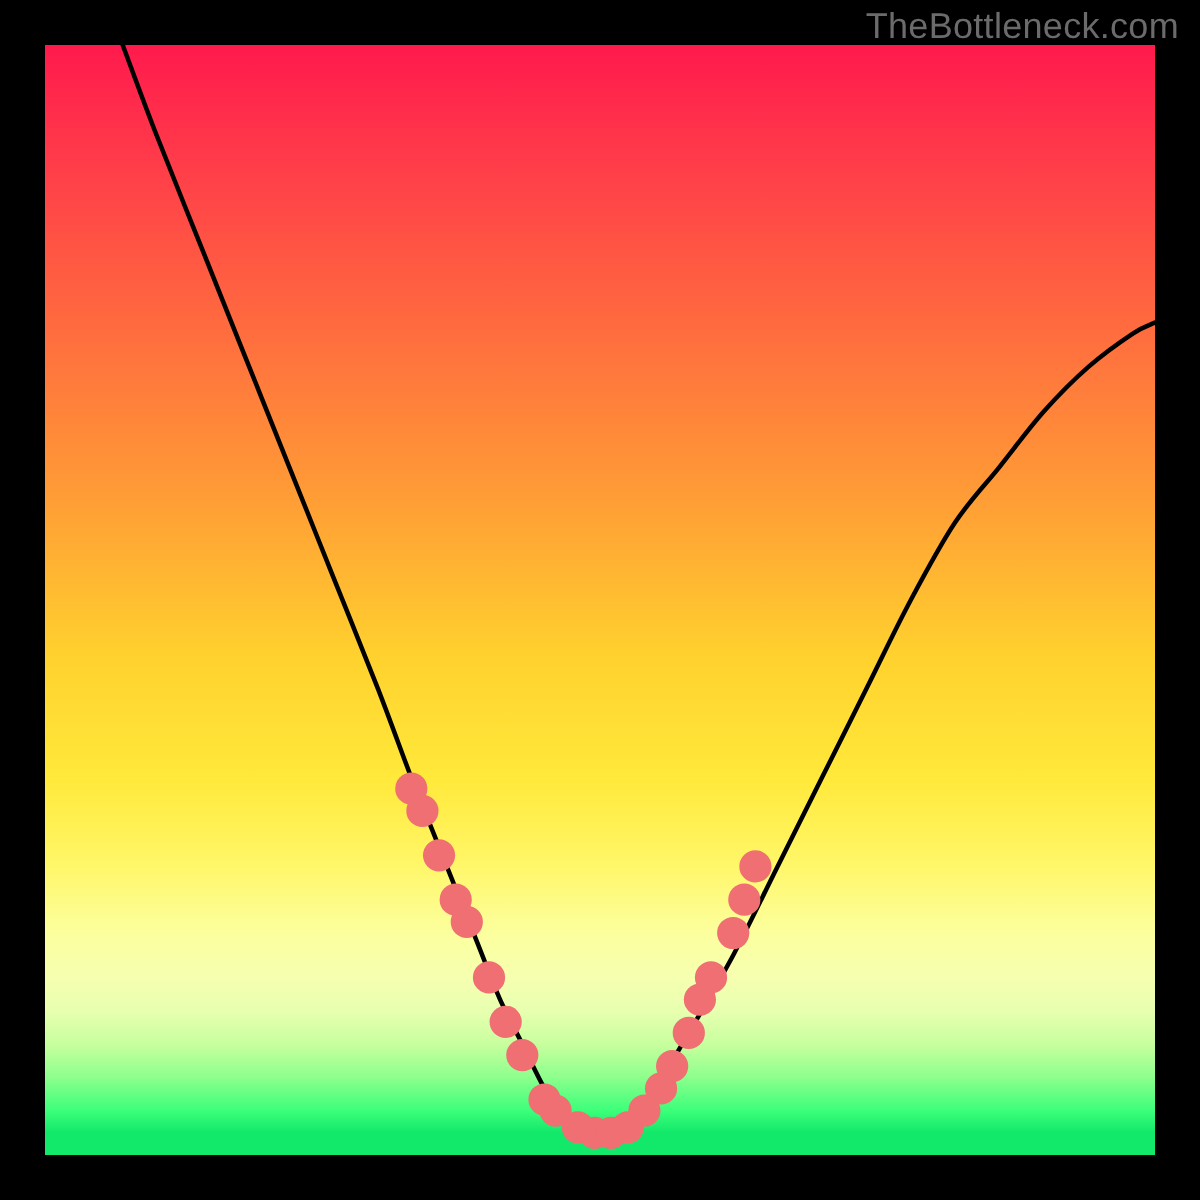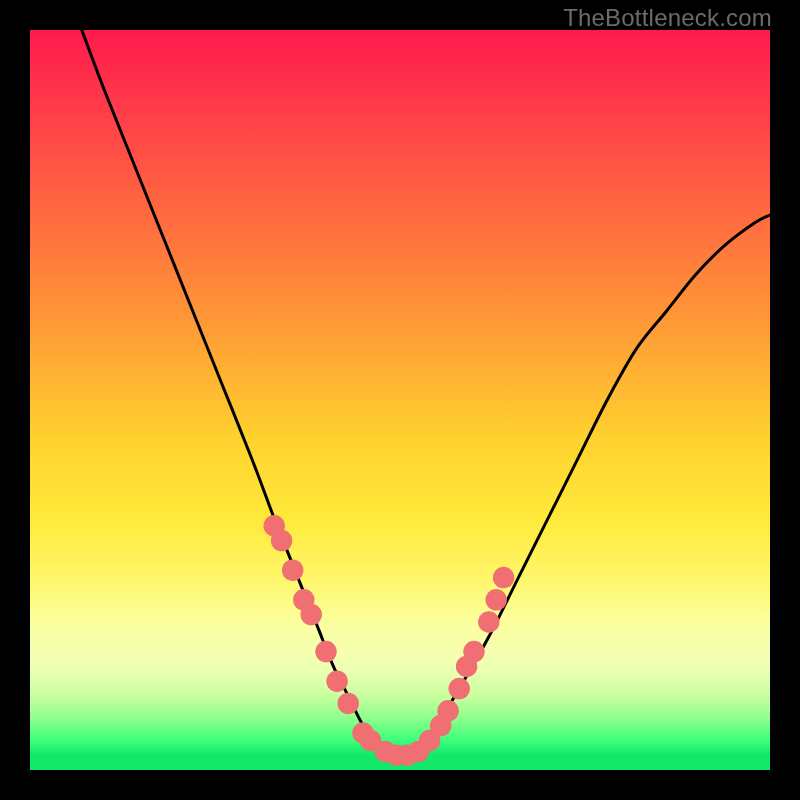--- a/index.html
+++ b/index.html
@@ -47,21 +47,21 @@
       #12e86a 100%
     );
   }
   .curve-svg {
     position: absolute;
     inset: 0;
   }
   .watermark {
     position: absolute;
     top: 4px;
-    right: 28px;
+    right: 14px;
     color: #6b6b6b;
     font-size: 24px;
     font-weight: 400;
     letter-spacing: 0.2px;
     user-select: none;
   }
 </style>
 </head>
 <body>
 

